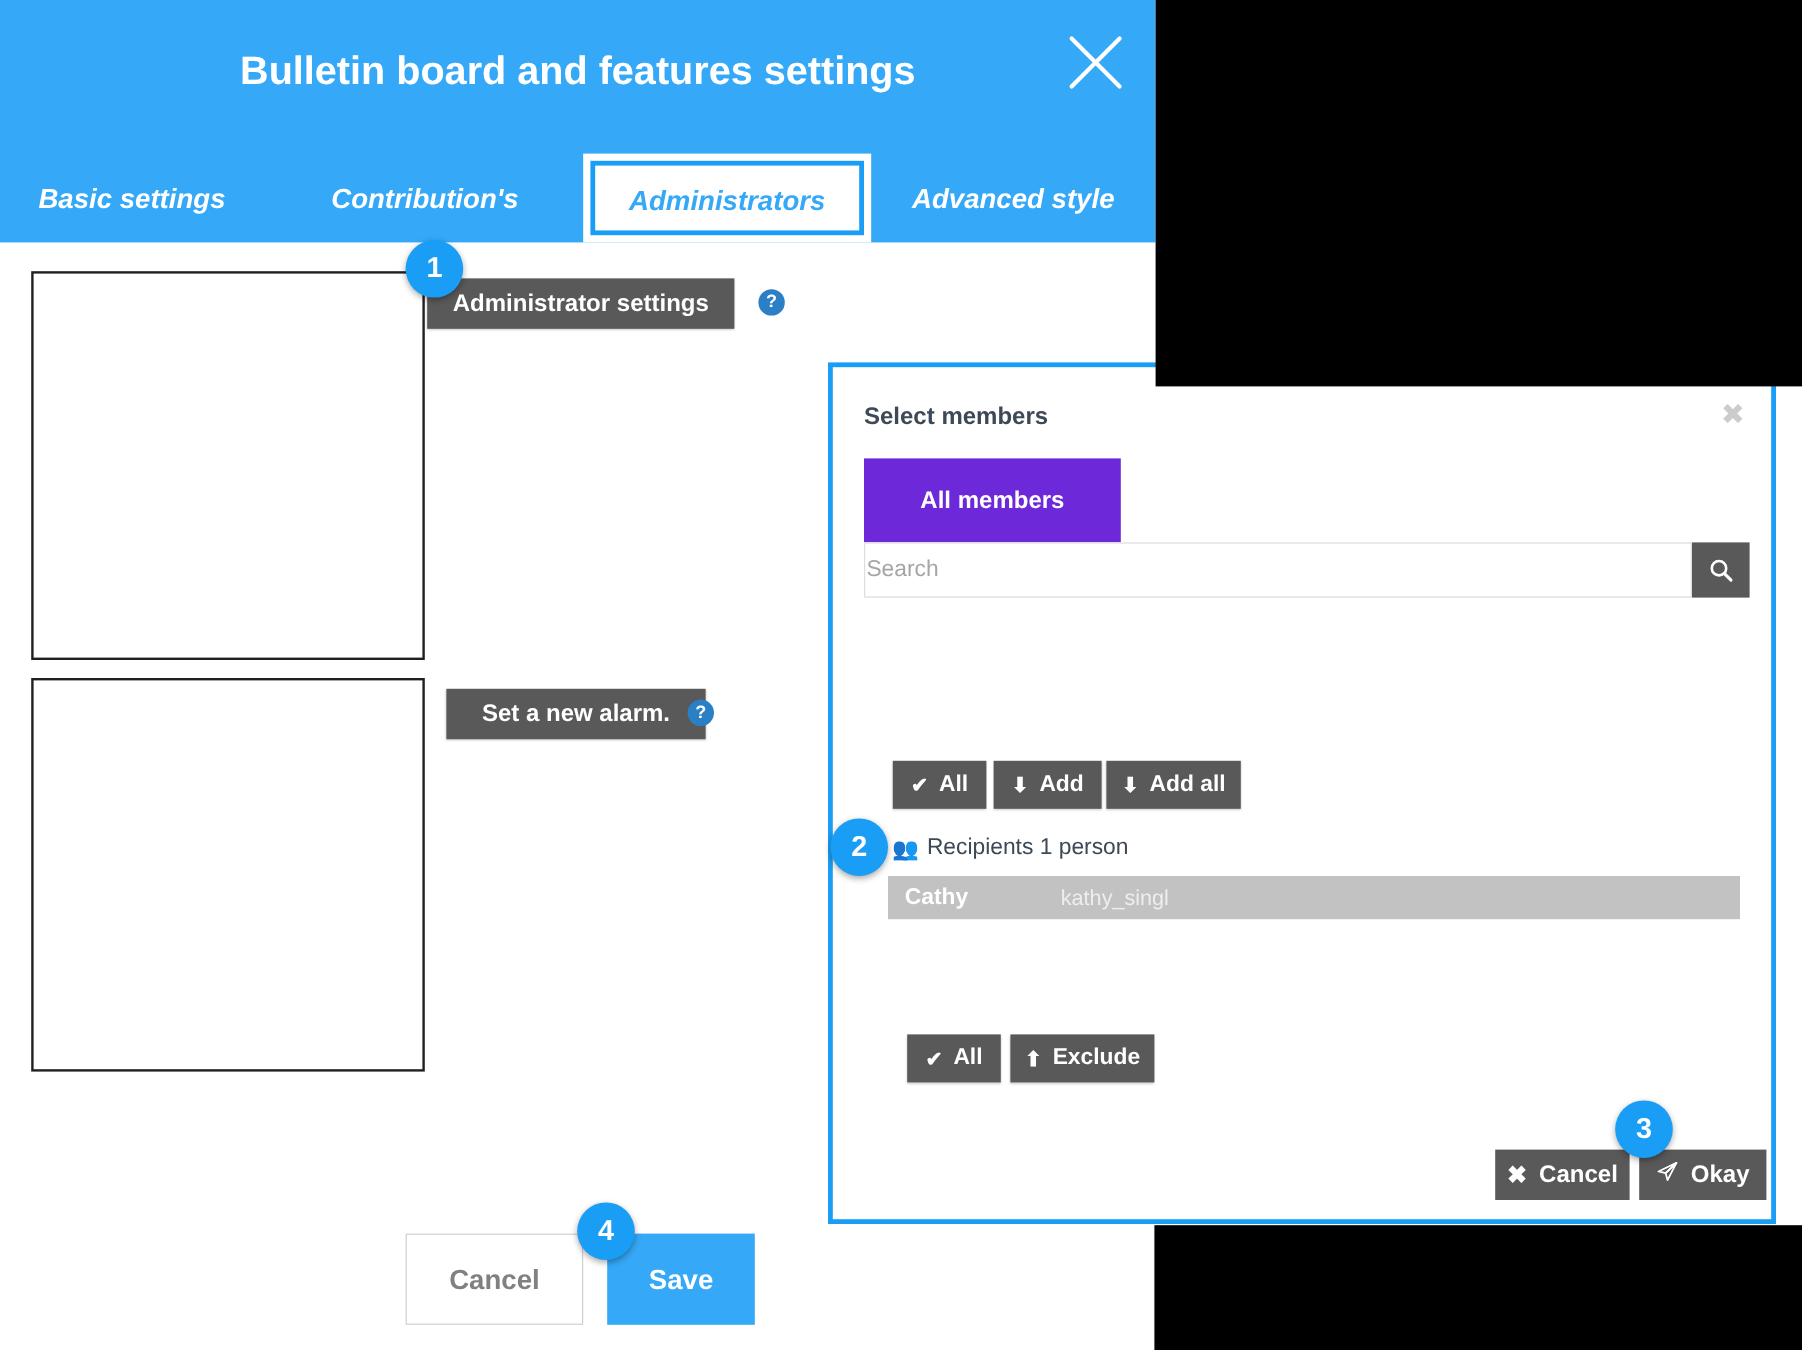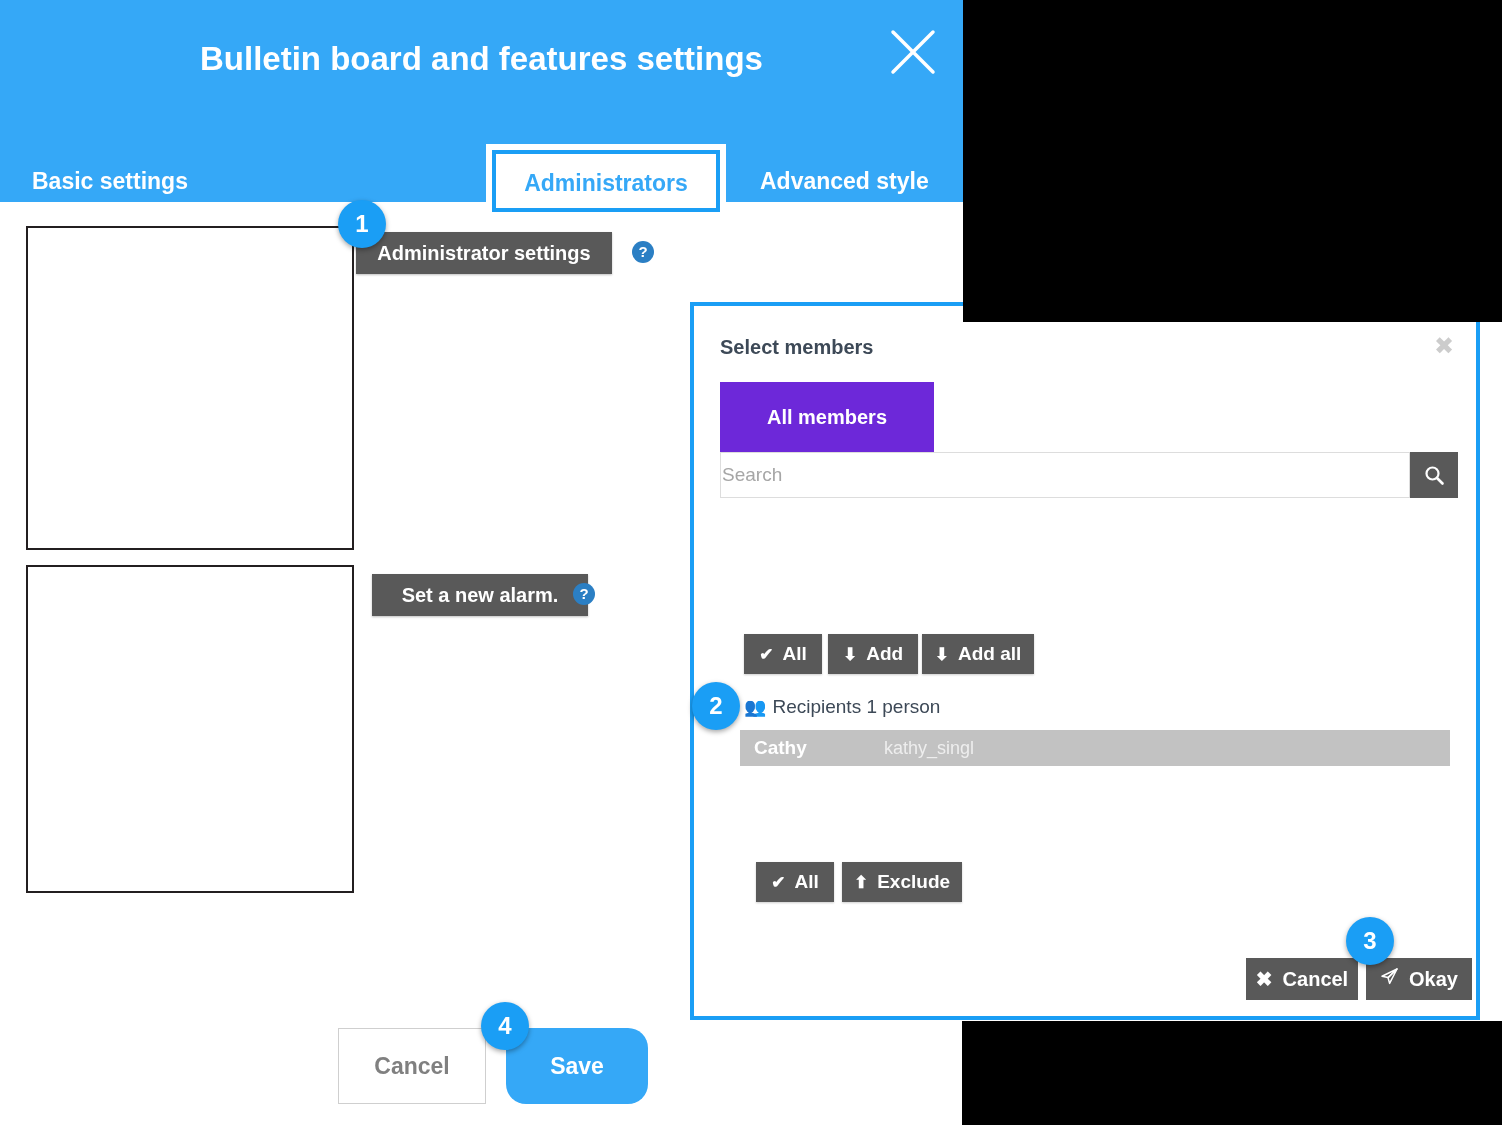--- a/index.html
+++ b/index.html
@@ -59,28 +59,29 @@
 
   .tabbar {
     position: absolute;
     left: 0;
     top: 134px;
     width: 963px;
     height: 68px;
   }
   .tab {
     position: absolute;
-    top: 16px;
+    top: 0;
     height: 62px;
     line-height: 62px;
     color: #ffffff;
     font-size: 23px;
     font-weight: bold;
     cursor: pointer;
     white-space: nowrap;
+    font-style: italic;
   }
   .tab-0 { left: 32px; }
   .tab-1 { left: 276px; }
   .tab-2 {
     left: 492px;
     width: 228px;
     height: 62px;
     line-height: 58px;
     text-align: center;
     background: #ffffff;
@@ -150,31 +151,30 @@
     font-weight: bold;
     display: flex;
     align-items: center;
     justify-content: center;
     cursor: pointer;
   }
   .btn-save-main {
     position: absolute;
     left: 506px;
     top: 1028px;
-    width: 142px;
+    width: 123px;
     height: 76px;
     background: #35a8f7;
     color: #ffffff;
     font-size: 23px;
     font-weight: bold;
     display: flex;
     align-items: center;
     justify-content: center;
     cursor: pointer;
-    border-radius: 20px;
   }
 
   
   .member-dialog {
     position: absolute;
     left: 690px;
     top: 302px;
     width: 790px;
     height: 718px;
     background: #ffffff;
@@ -372,20 +372,21 @@
 
       <div class="main-close">
         <svg width="56" height="56" viewBox="0 0 56 56" aria-hidden="true">
           <line x1="8" y1="8" x2="48" y2="48" stroke="#ffffff" stroke-width="3.5" stroke-linecap="round"></line>
           <line x1="48" y1="8" x2="8" y2="48" stroke="#ffffff" stroke-width="3.5" stroke-linecap="round"></line>
         </svg>
       </div>
 
       <div class="tabbar">
         <div class="tab tab-0">Basic settings</div>
+        <div class="tab tab-1">Contribution's</div>
         <div class="tab tab-2">Administrators</div>
         <div class="tab tab-3">Advanced style</div>
       </div>
     </div>
 
     <div class="body-box box-1"></div>
     <div class="body-box box-2"></div>
 
     <div class="gray-btn lbl-admin">Administrator settings</div>
     <div class="help-icon help-1">?</div>

